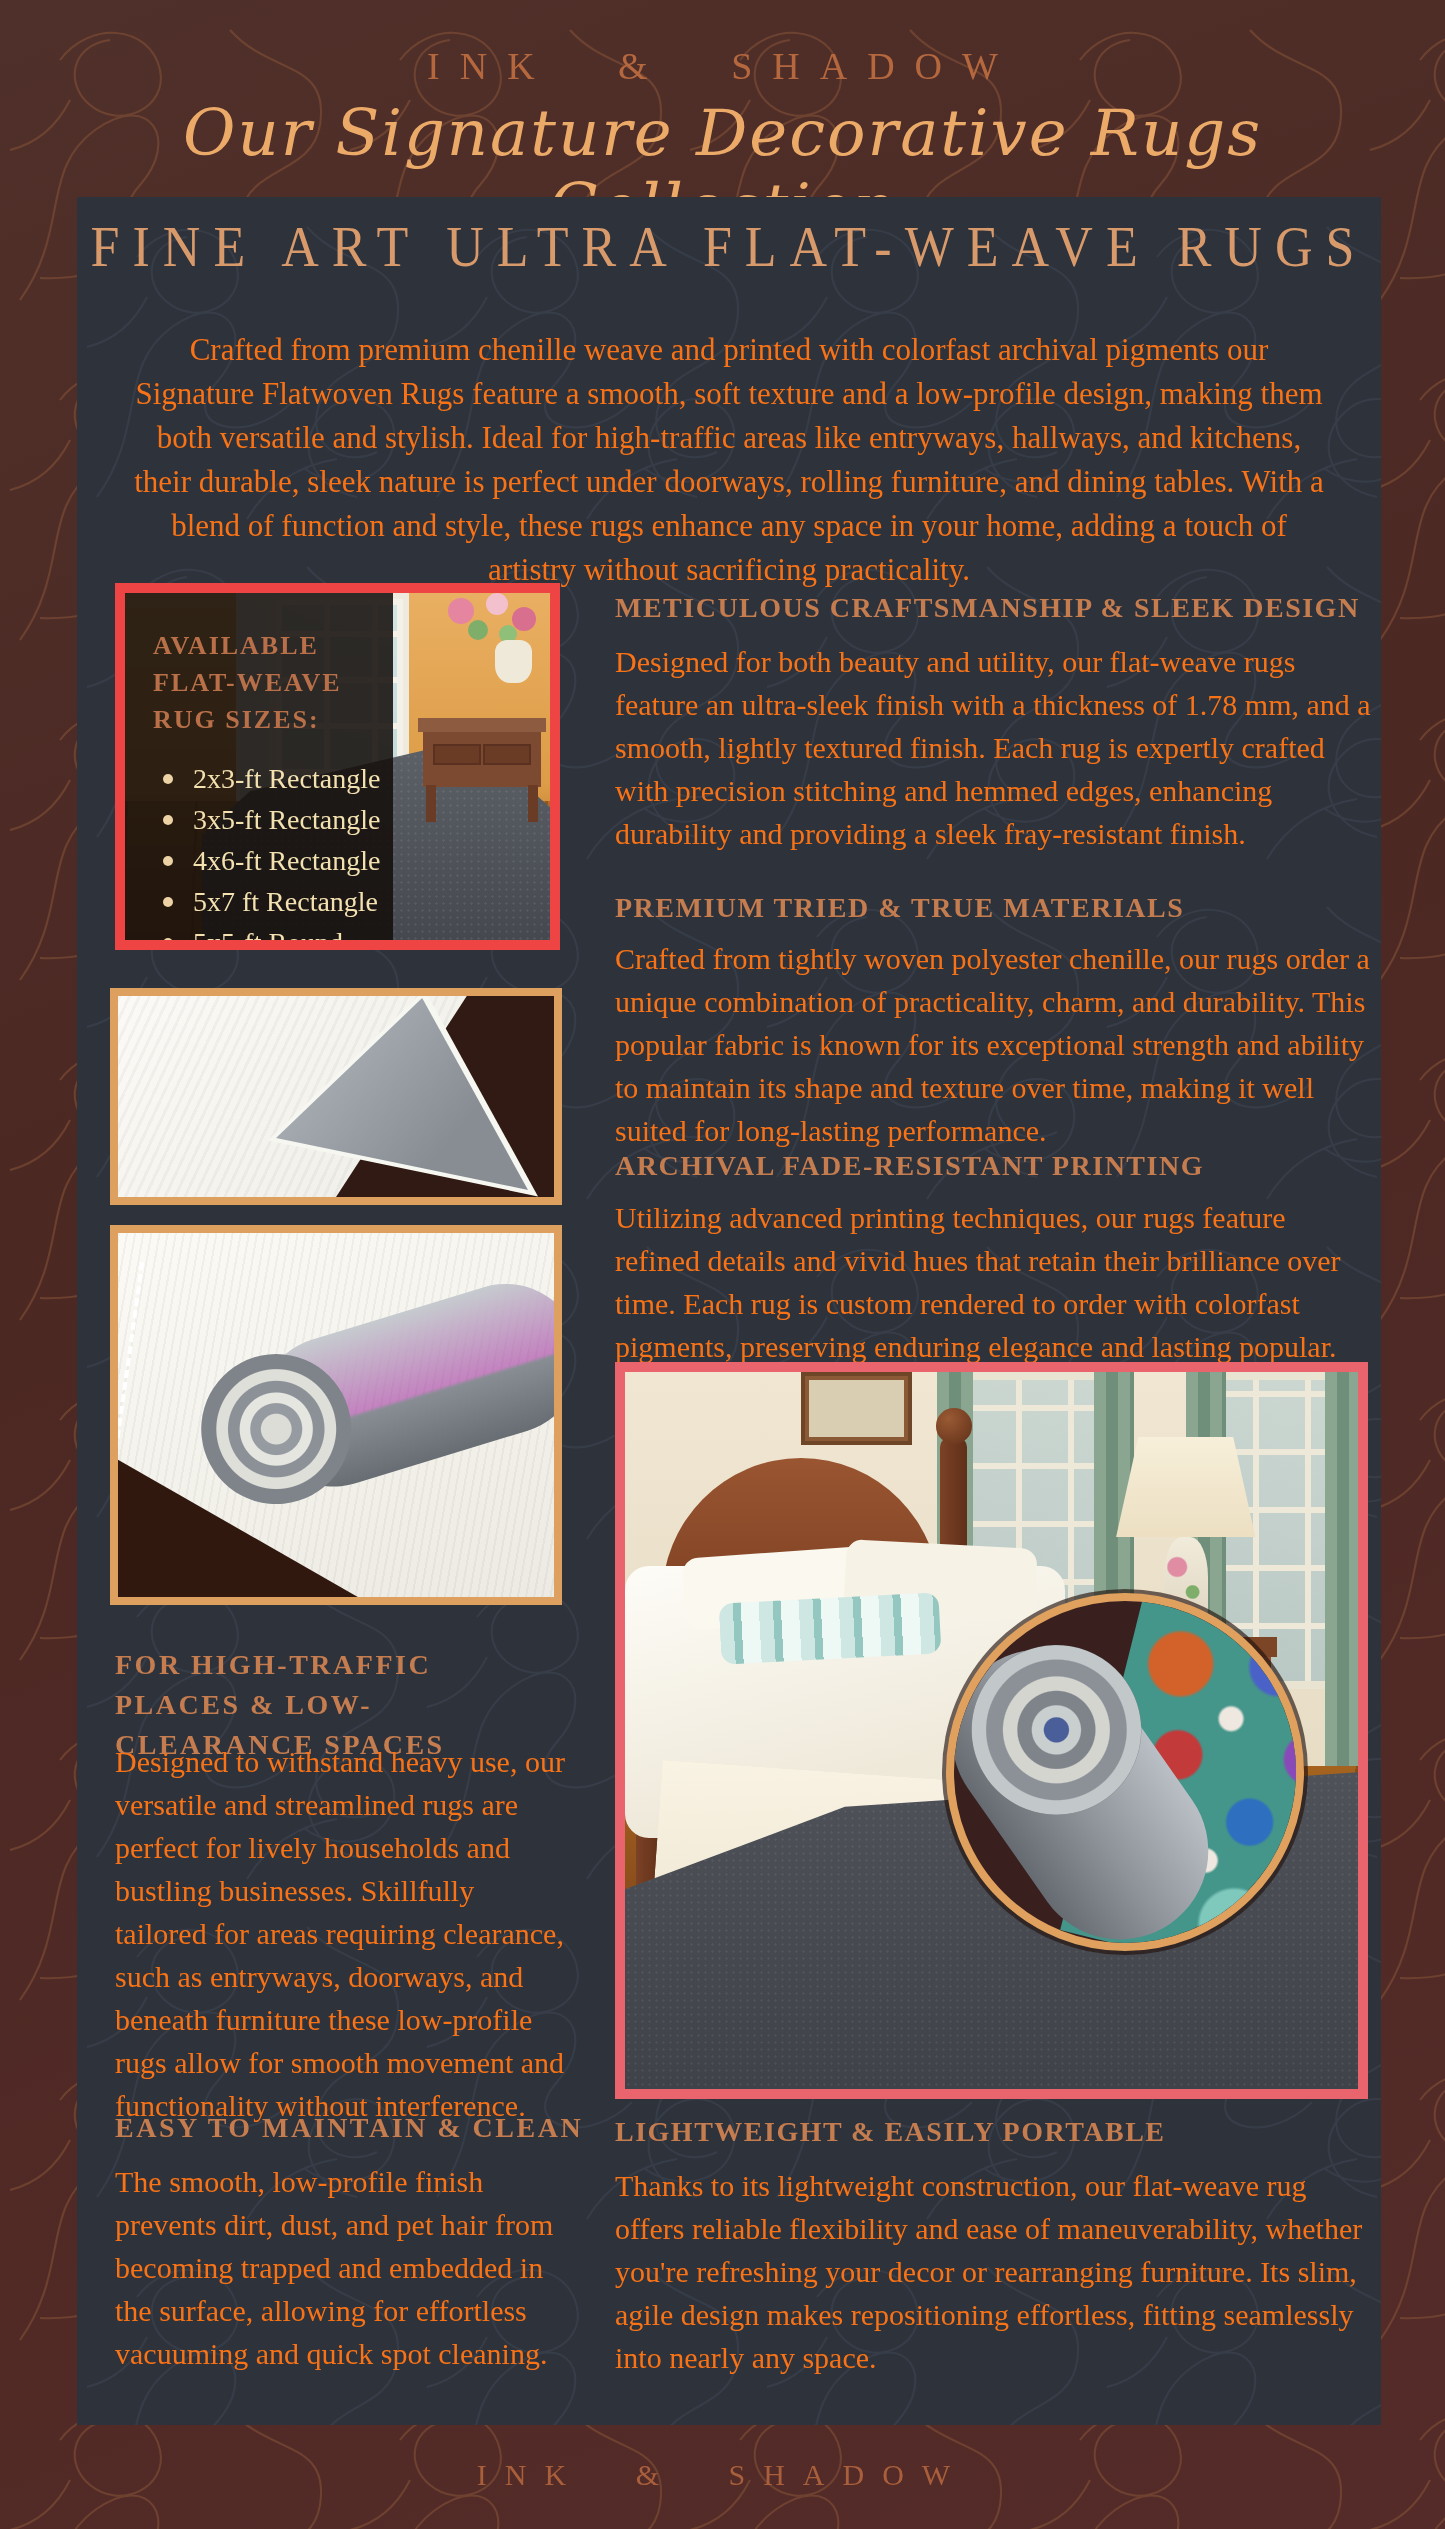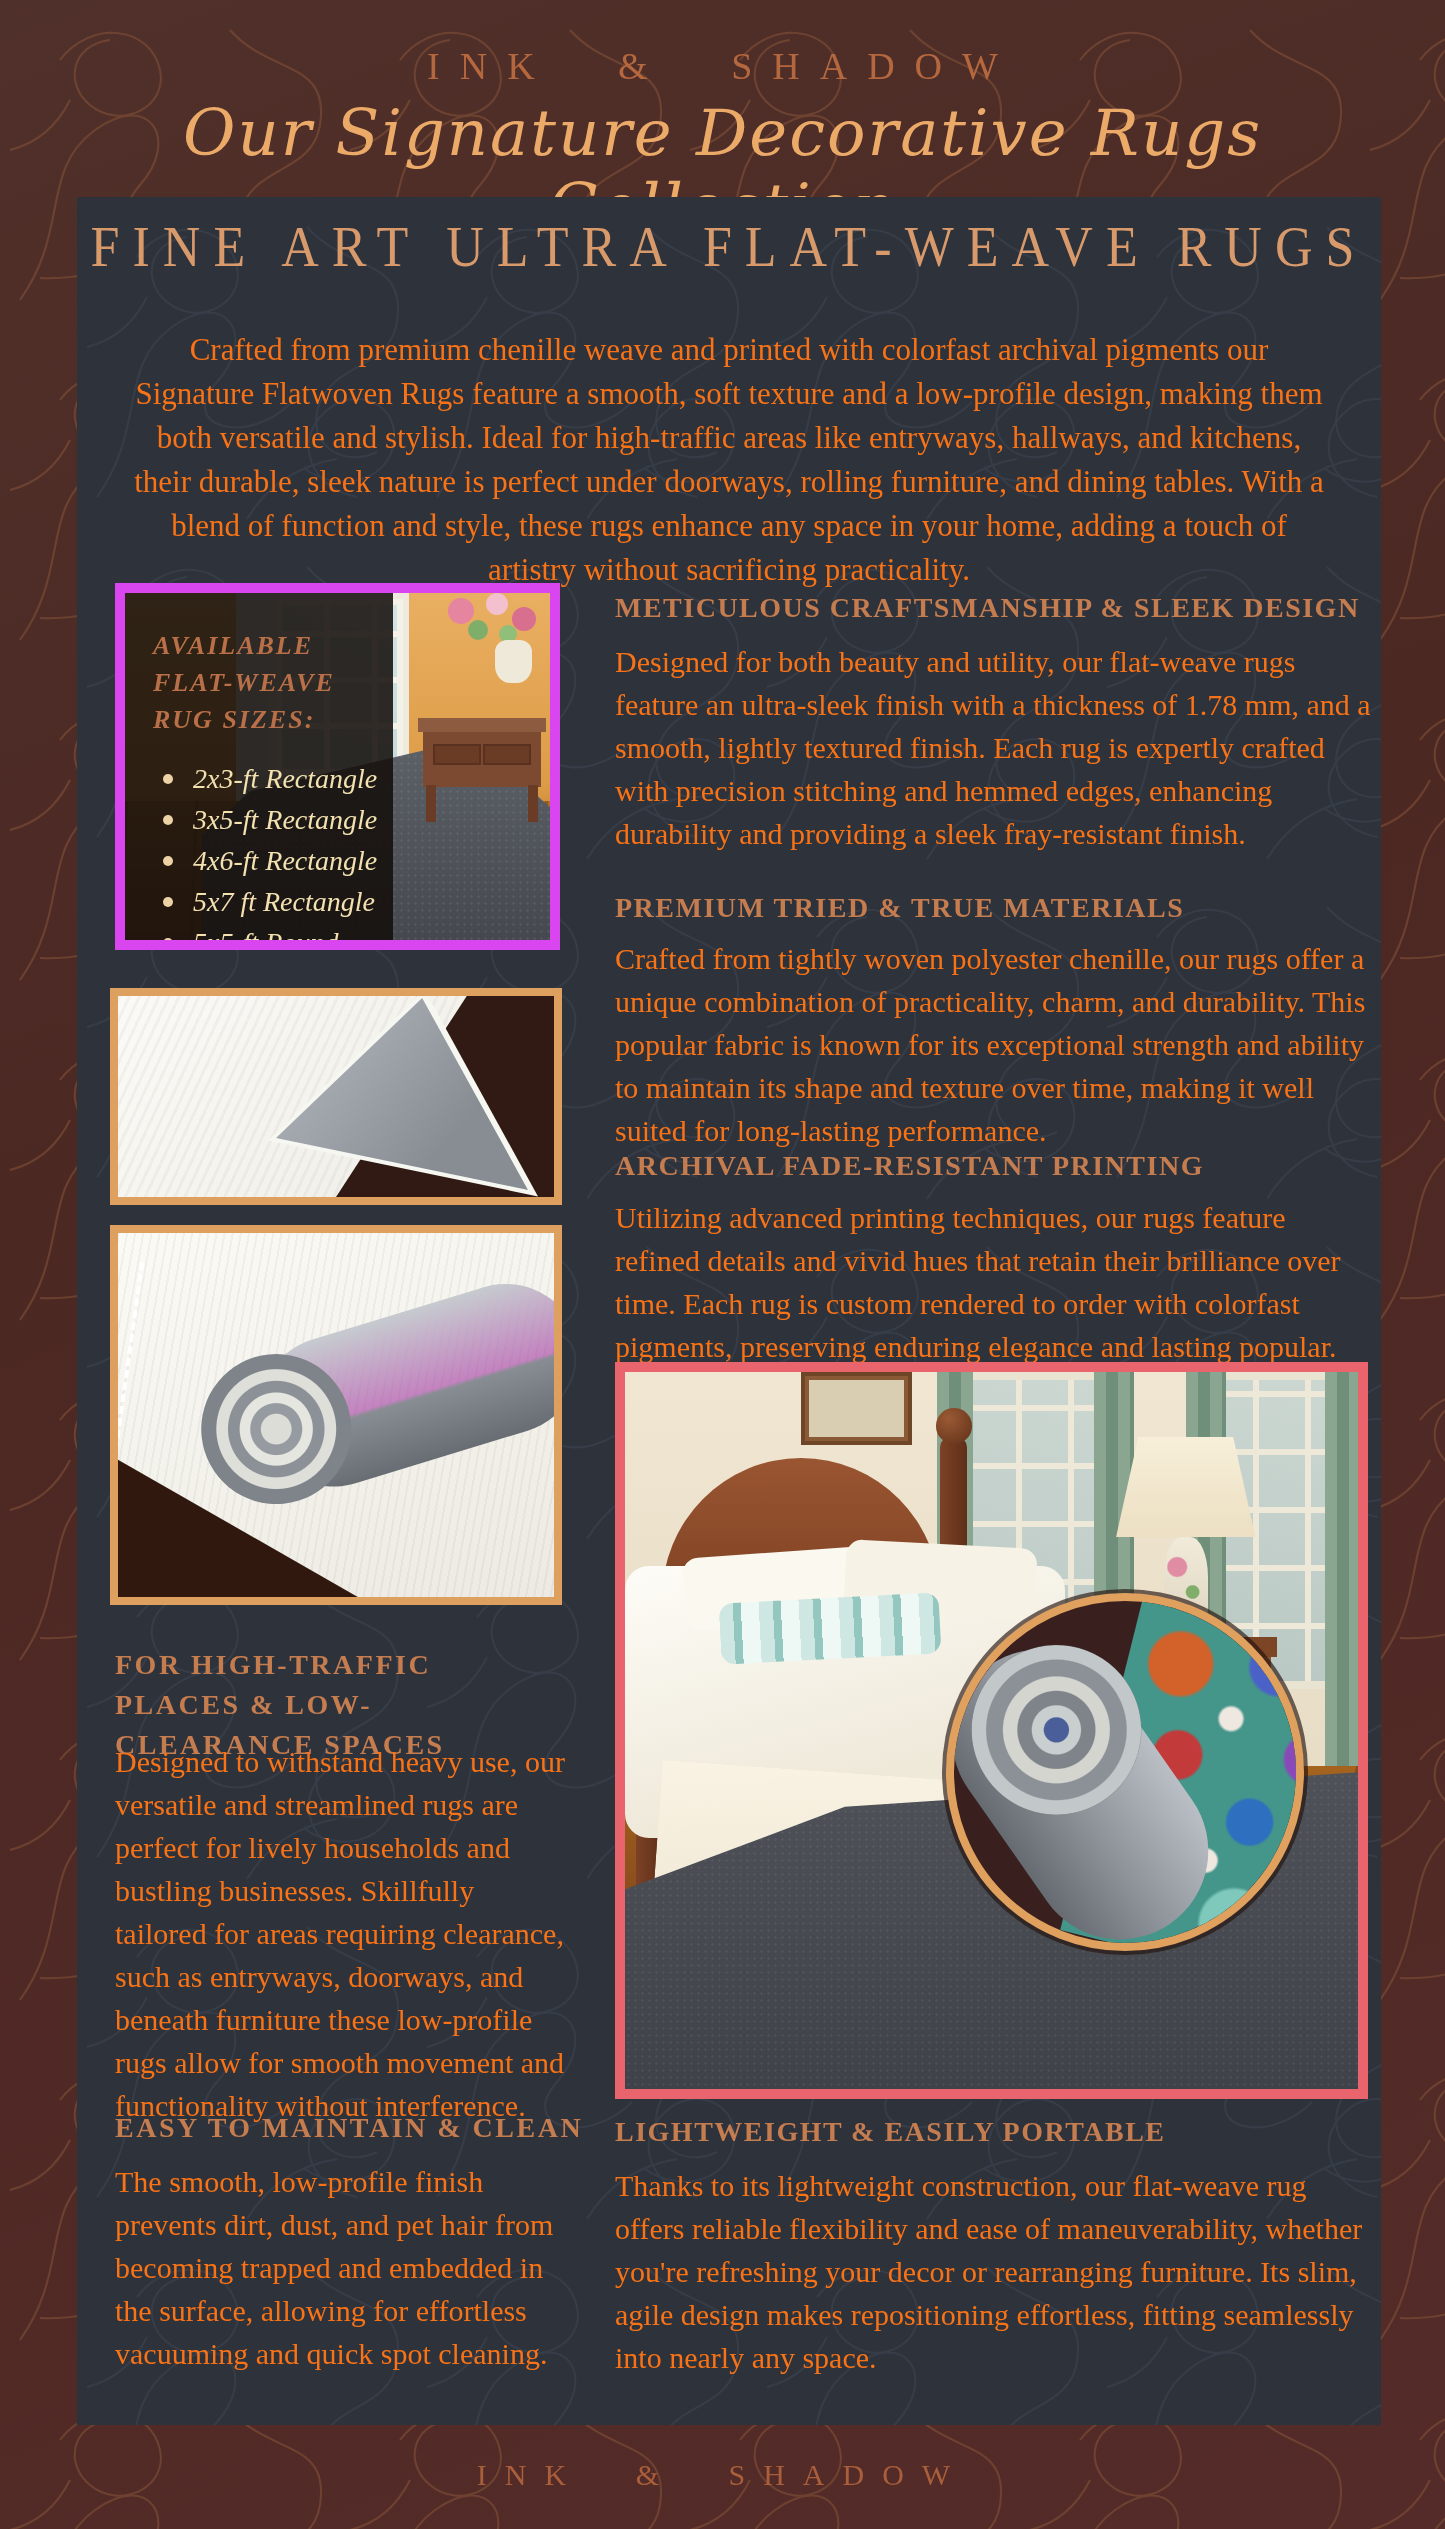--- a/index.html
+++ b/index.html
@@ -38,21 +38,21 @@
   h2.copper{
     margin:0;color:#c57c4f;font-size:28px;letter-spacing:1.5px;font-weight:700;
     position:absolute;line-height:40px;
   }
   .body-text{
     position:absolute;color:#f97316;font-size:30px;line-height:43px;margin:0;
   }
   
   .sizes-card{
     position:absolute;left:38px;top:386px;width:425px;height:347px;
-    border:10px solid #d946ef;background:#171310;overflow:hidden;font-style:italic;
+    border:10px solid #ef4444;background:#171310;overflow:hidden;
   }
   .entry-photo{position:absolute;inset:0;overflow:hidden;background:linear-gradient(180deg,#e9af62 0%,#dd9c46 55%,#d08f3c 62%);}
   .entry-door{position:absolute;left:34%;top:0;width:30%;height:64%;background:#f4f1e8;border:6px solid #efeade;}
   .entry-door-glass{position:absolute;inset:6px;
     background:
       repeating-linear-gradient(0deg,transparent 0 40px,#f6f3ea 40px 46px),
       repeating-linear-gradient(90deg,transparent 0 42px,#f6f3ea 42px 48px),
       linear-gradient(200deg,#d3e4e4,#bfd4d6);}
   .entry-sidelight{position:absolute;left:26%;top:0;width:7%;height:60%;background:linear-gradient(#e7f0ee,#cfdfdd);border:4px solid #f1ece0;}
   .entry-floor{position:absolute;left:0;bottom:0;width:100%;height:40%;
@@ -284,21 +284,21 @@
           <li>5x5-ft Round</li>
 
         </ul>
       </div>
     </div>
 
     <h2 class="copper" style="left:538px;top:391px;">METICULOUS CRAFTSMANSHIP &amp; SLEEK DESIGN</h2>
     <p class="body-text" style="left:538px;top:443px;width:762px;">Designed for both beauty and utility, our flat-weave rugs feature an ultra-sleek finish with a thickness of 1.78 mm, and a smooth, lightly textured finish. Each rug is expertly crafted with precision stitching and hemmed edges, enhancing durability and providing a sleek fray-resistant finish.</p>
 
     <h2 class="copper" style="left:538px;top:691px;">PREMIUM TRIED &amp; TRUE MATERIALS</h2>
-    <p class="body-text" style="left:538px;top:740px;width:762px;">Crafted from tightly woven polyester chenille, our rugs offer a unique combination of practicality, charm, and durability. This popular fabric is known for its exceptional strength and ability to maintain its shape and texture over time, making it well suited for long-lasting performance.</p>
+    <p class="body-text" style="left:538px;top:740px;width:762px;">Crafted from tightly woven polyester chenille, our rugs order a unique combination of practicality, charm, and durability. This popular fabric is known for its exceptional strength and ability to maintain its shape and texture over time, making it well suited for long-lasting performance.</p>
 
     <h2 class="copper" style="left:538px;top:949px;">ARCHIVAL FADE-RESISTANT PRINTING</h2>
     <p class="body-text" style="left:538px;top:999px;width:762px;">Utilizing advanced printing techniques, our rugs feature refined details and vivid hues that retain their brilliance over time. Each rug is custom rendered to order with colorfast pigments, preserving enduring elegance and lasting popular.</p>
 
     <div class="framed photo-fold">
       <div class="fold-white-rug"></div>
       <div class="fold-edge"></div>
       <div class="fold-gray"></div>
     </div>
 

